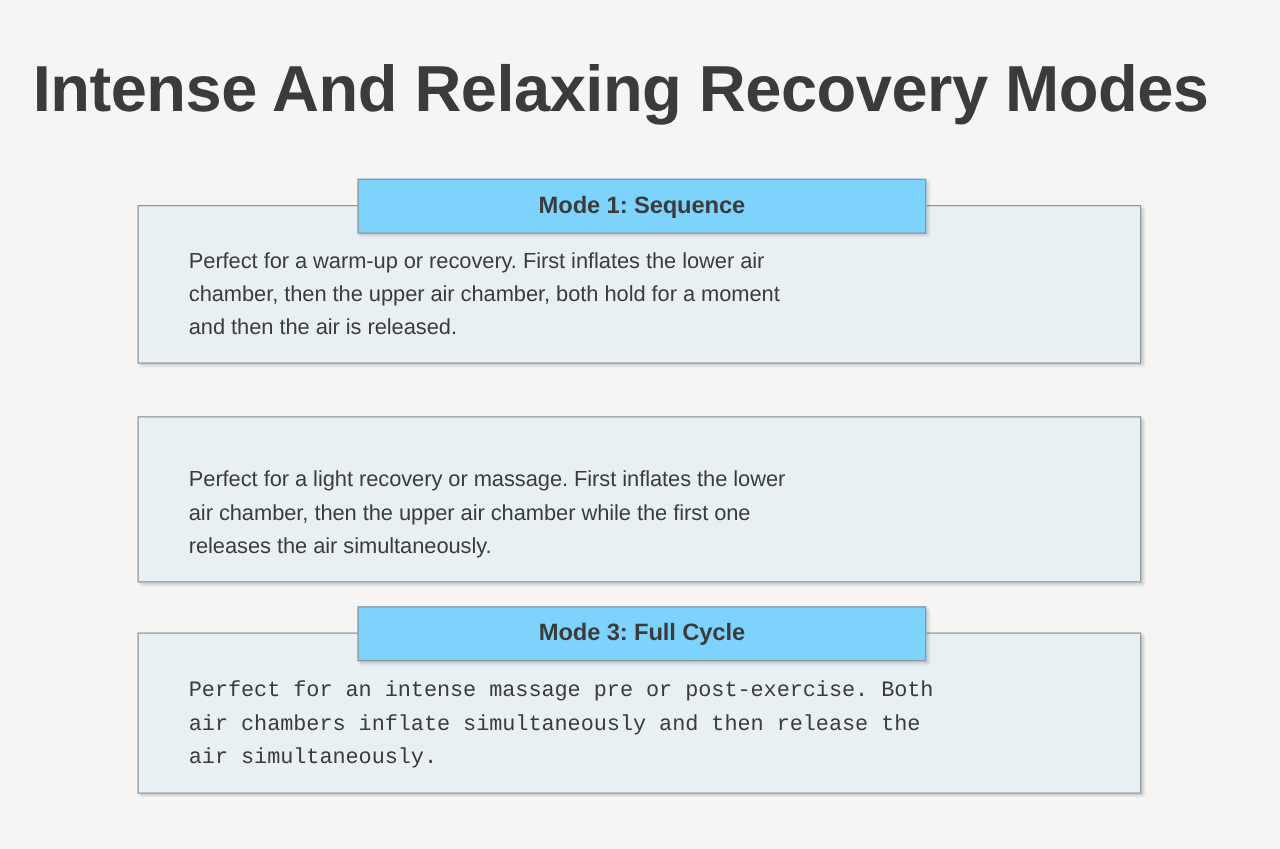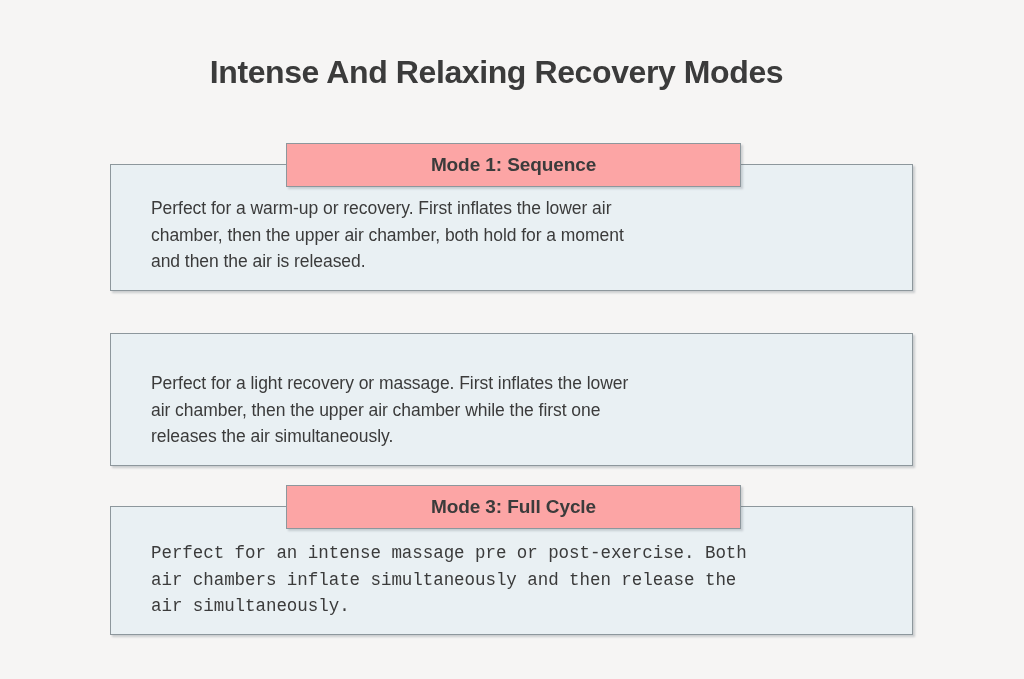--- a/index.html
+++ b/index.html
@@ -23,21 +23,21 @@
     box-sizing: border-box;
   }
 
   
   .page-title {
     position: absolute;
     left: 0;
     top: 44px;
     width: 993px;
     text-align: center;
-    font-size: 32px;
+    font-size: 52px;
     line-height: 56px;
     font-weight: bold;
     letter-spacing: -0.4px;
     color: #3b3b3b;
     white-space: nowrap;
   }
 
   
   .cards {
     position: absolute;
@@ -62,21 +62,21 @@
   .card-3 { top: 506px; height: 129px; }
 
   
   .card-label {
     position: absolute;
     left: 175px;          
     top: -22px;
     width: 455px;
     height: 44px;
     box-sizing: border-box;
-    background: #fca5a5;
+    background: #7dd3fc;
     border: 1px solid #8d979c;
     box-shadow: 2px 2px 2px rgba(90, 100, 106, 0.25);
     display: flex;
     align-items: center;
     justify-content: center;
     z-index: 3;
   }
 
   .card-label-text {
     font-size: 19px;

